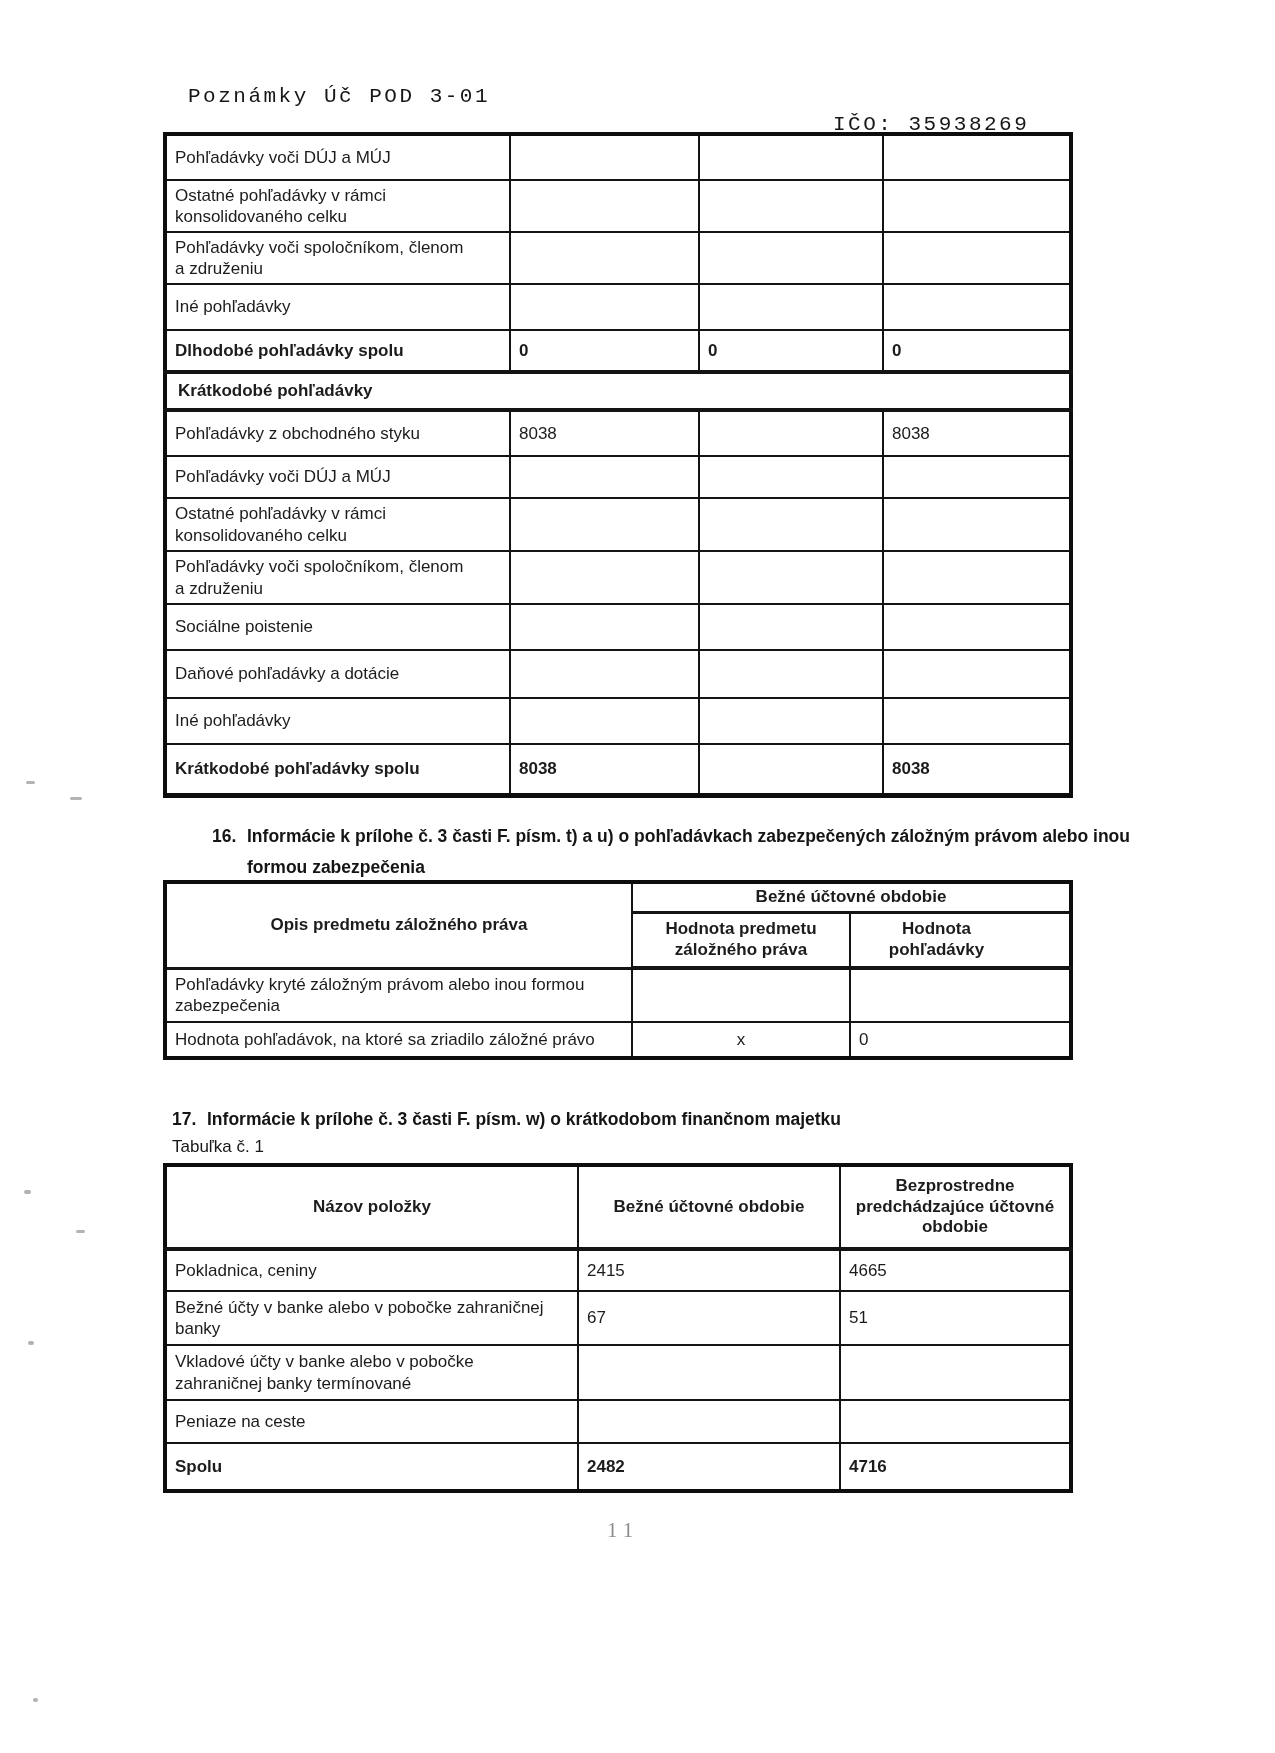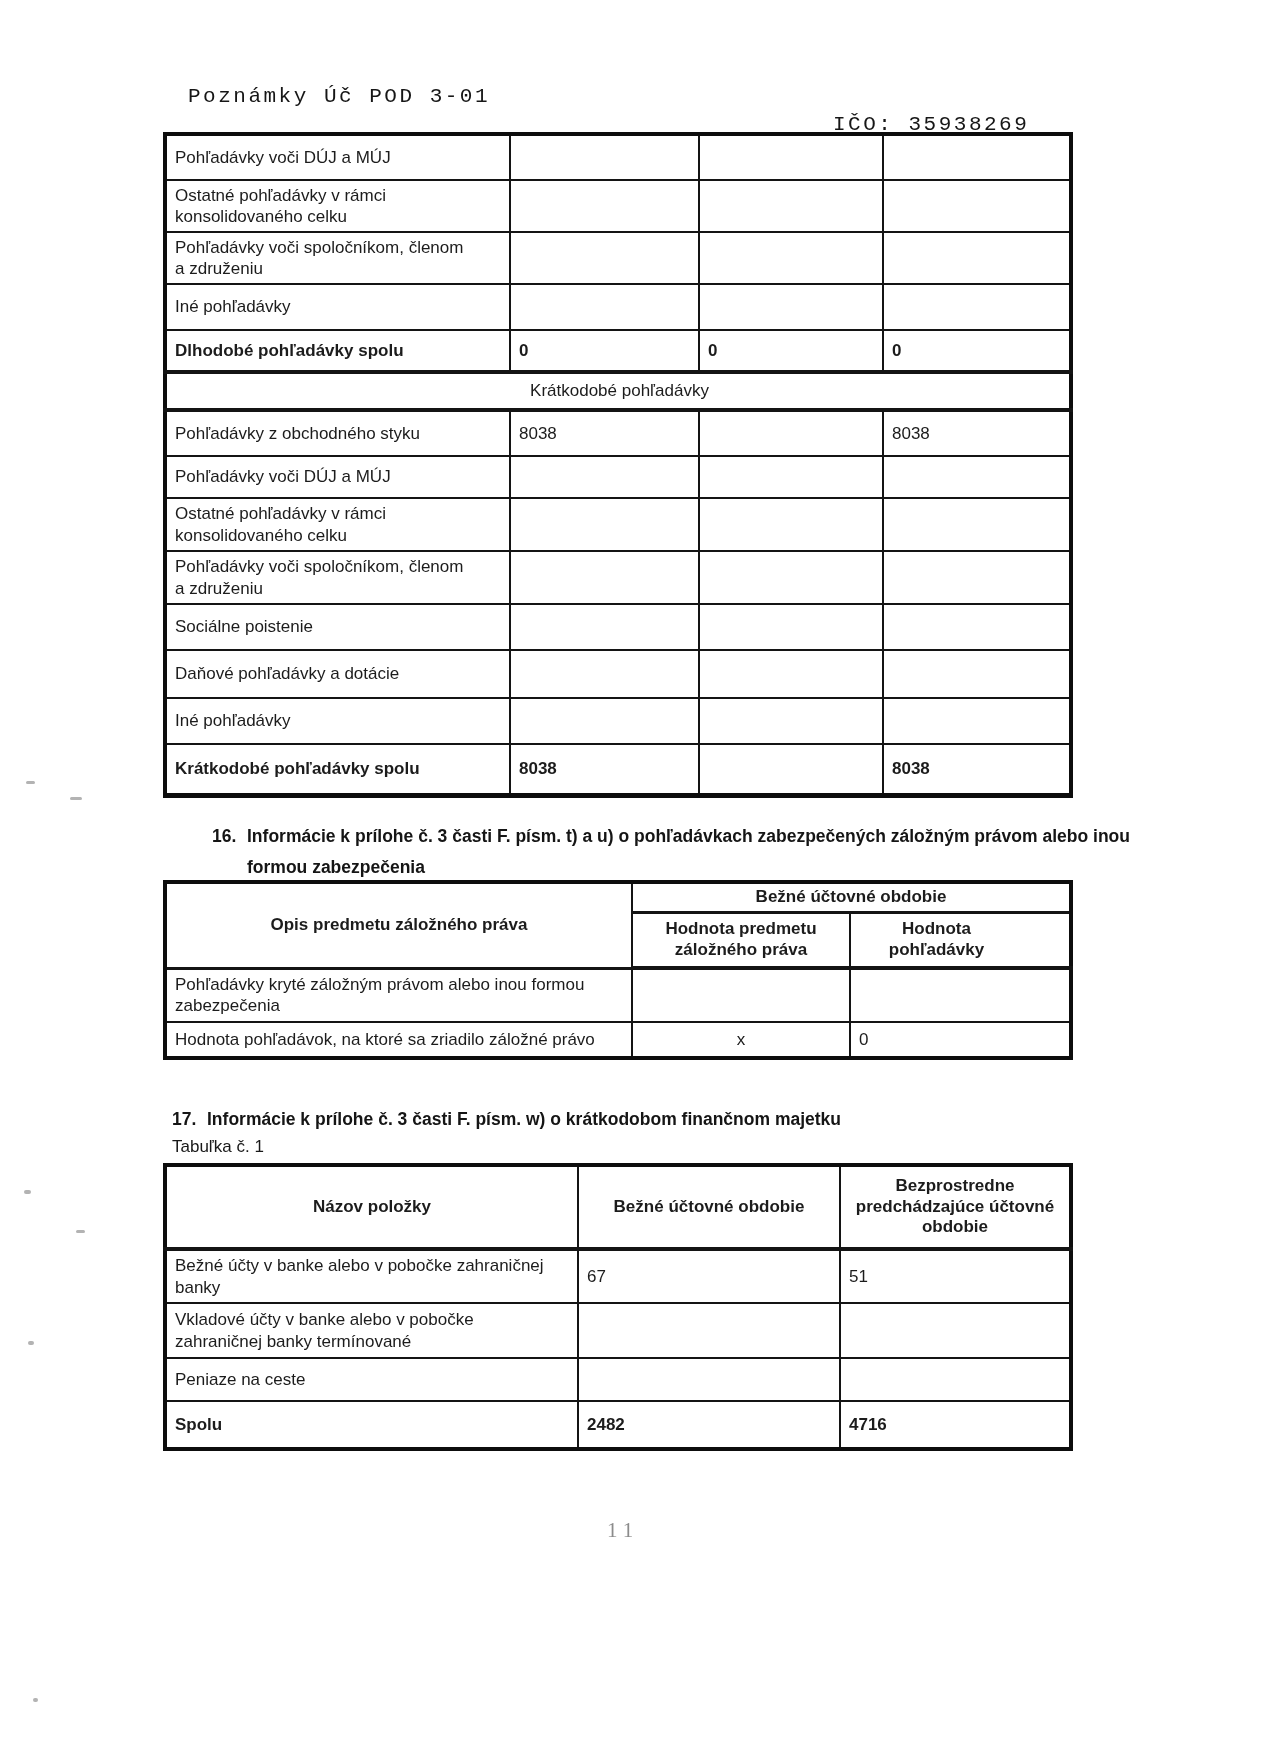--- a/index.html
+++ b/index.html
@@ -28,21 +28,21 @@
   }
   table.doc td{
     border:2px solid #141414; font-size:17px; color:#1c1c1c;
     vertical-align:middle; padding:3px 8px; overflow:hidden;
   }
   td.lbl{padding-left:11px; line-height:1.25; white-space:pre-line;}
   td.val{padding-left:7px;}
   tr.total td{font-weight:700;}
   tr.dashed-top td{border-top-style:dashed;}
   td.dash-left{border-left-style:dashed;}
-  tr.section-row td{font-weight:400; border-top-width:4px; border-bottom-width:4px; padding-left:11px;text-align:center;}
+  tr.section-row td{font-weight:700; border-top-width:4px; border-bottom-width:4px; padding-left:11px;}
   .tbl1{left:163px; top:132px; border:4px solid #0d0d0d; border-bottom-width:5px;}
   .tbl16{left:163px; top:880px; border:4px solid #0d0d0d;}
   .tbl17{left:163px; top:1163px; border:4px solid #0d0d0d;}
   td.hdr{font-weight:700; text-align:center; line-height:1.22; padding:2px 6px;}
   .tbl16 tr.period-row td{border-bottom-width:3px;}
   .tbl16 tr.sub-row td{border-bottom-width:4px;}
   .tbl16 td.sub2{padding-right:55px;}
   .tbl17 tr.head-row td{border-bottom-width:4px;}
   td.xcell{text-align:center; padding:3px 0;}
   
@@ -207,20 +207,25 @@
         <col style="width:413px">
         <col style="width:262px">
         <col style="width:231px">
       </colgroup>
     <tbody>
       <tr class="head-row" style="height:84px">
         <td class="hdr">Názov položky</td>
         <td class="hdr">Bežné účtovné obdobie</td>
         <td class="hdr">Bezprostredne predchádzajúce účtovné obdobie</td>
       </tr>
+      <tr style="height:42px">
+        <td class="lbl">Pokladnica, ceniny</td>
+        <td class="val">2415</td>
+        <td class="val">4665</td>
+      </tr>
       <tr class="dashed-top" style="height:54px">
         <td class="lbl">Bežné účty v banke alebo v pobočke zahraničnej
 banky</td>
         <td class="val">67</td>
         <td class="val">51</td>
       </tr>
       <tr style="height:55px">
         <td class="lbl">Vkladové účty v banke alebo v pobočke
 zahraničnej banky termínované</td>
         <td class="val"></td>

